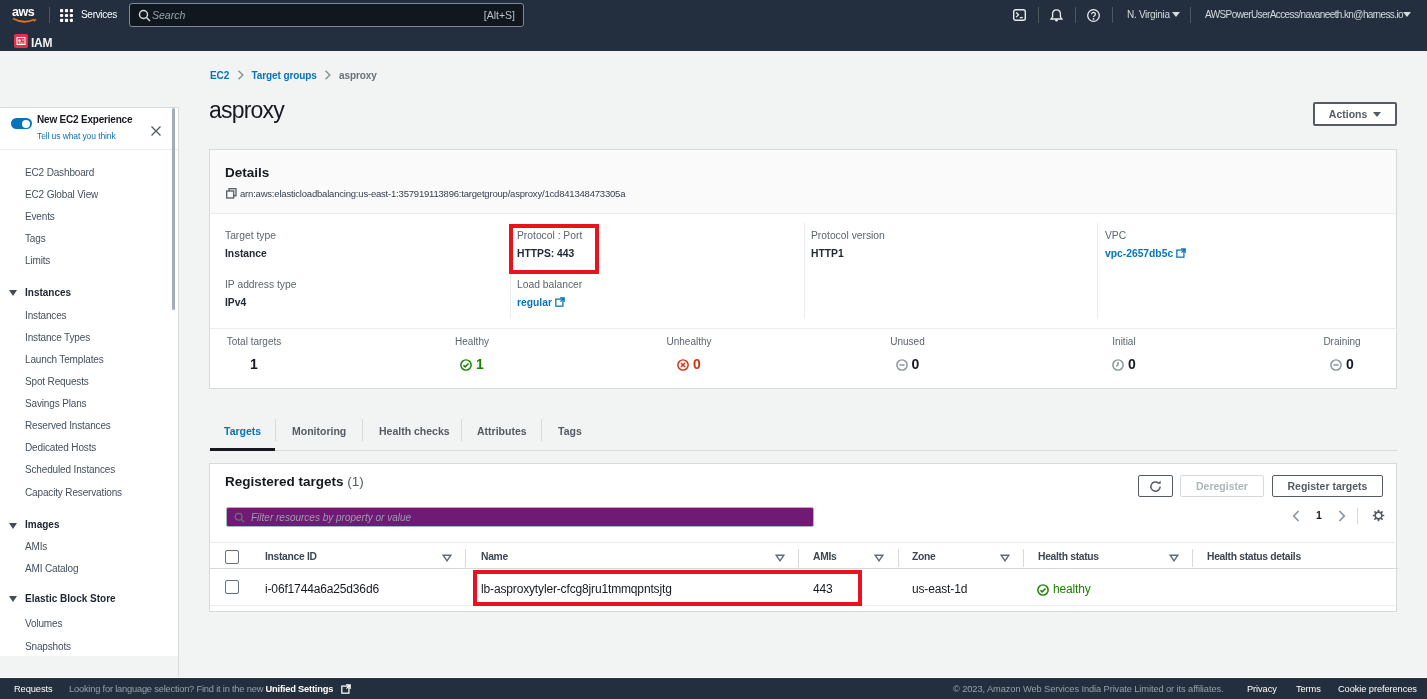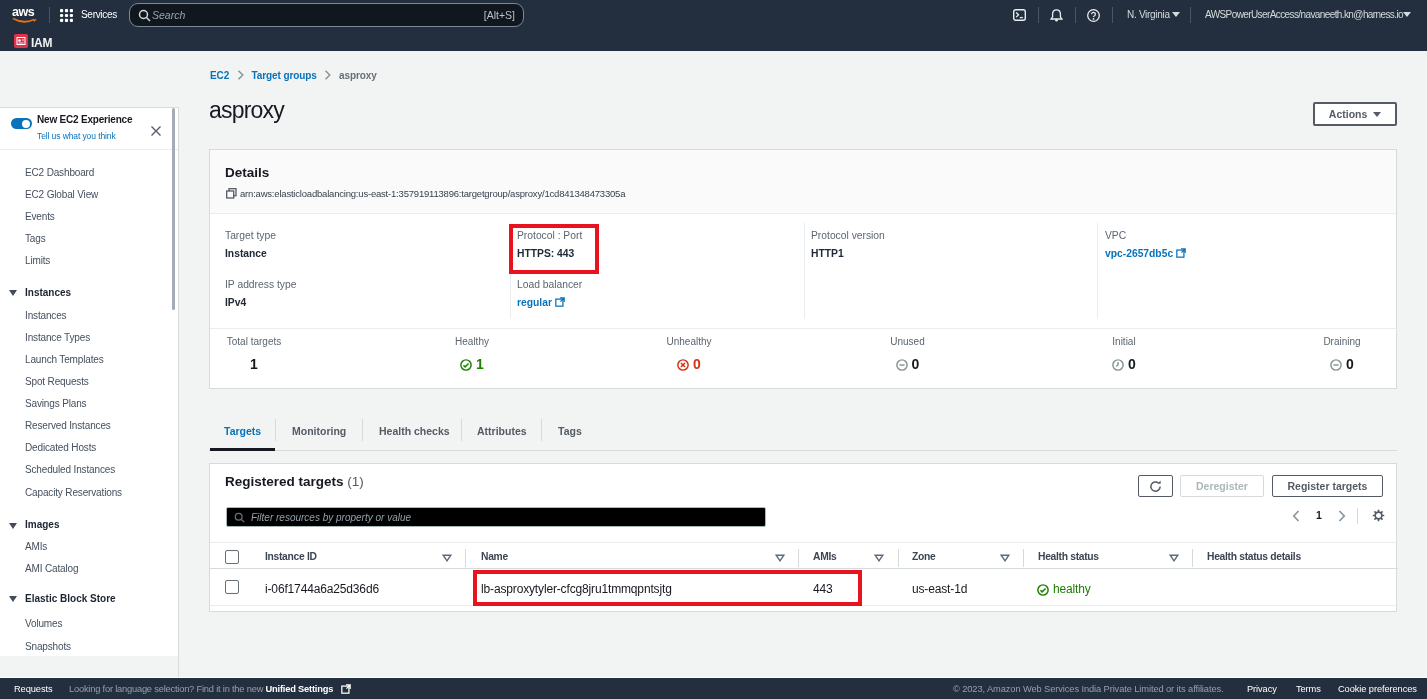--- a/index.html
+++ b/index.html
@@ -3,21 +3,21 @@
 <meta charset="utf-8">
 <style>
 * { margin:0; padding:0; box-sizing:border-box; }
 html,body { width:1427px; height:699px; overflow:hidden; }
 body { font-family:"Liberation Sans", sans-serif; background:#f2f3f3; position:relative; }
 .abs { position:absolute; }
 
 #topbar { position:absolute; left:0; top:0; width:1427px; height:51px; background:#232f3e; }
 #topbar .divider { position:absolute; width:1px; top:7px; height:16px; background:#4b5663; }
 .tb-text { position:absolute; color:#d5dbdb; font-size:10px; line-height:16px; letter-spacing:-0.3px; }
-#searchbox { position:absolute; left:129px; top:3px; width:395px; height:24px; background:#10171f; border:1px solid #7d8998; border-radius:9px; }
+#searchbox { position:absolute; left:129px; top:3px; width:395px; height:24px; background:#10171f; border:1px solid #7d8998; border-radius:3px; }
 #searchbox .ph { position:absolute; left:22px; top:5px; font-style:italic; color:#95a5b1; font-size:10.5px; }
 #searchbox .alt { position:absolute; right:8px; top:5px; color:#b8c2cc; font-size:10.5px;padding-left:31px; }
 
 #sidebar { position:absolute; left:0; top:107px; width:179px; height:549px; background:#fff; border-top:1px solid #d5dbdb; border-right:1px solid #d5dbdb; }
 #sidebar .sep { position:absolute; left:0; top:41px; width:178px; height:1px; background:#eaeded; }
 #sbthumb { position:absolute; left:172px; top:108px; width:3px; height:202px; background:#a4acb5; border-radius:2px; }
 .sb-item { position:absolute; left:25px; font-size:10px; color:#44505e; letter-spacing:-0.15px; white-space:nowrap; }
 .sb-hdr { position:absolute; left:25px; font-size:10px; font-weight:bold; color:#1b2430; white-space:nowrap; }
 .sb-tri { position:absolute; left:9px; width:0; height:0; border-left:4px solid transparent; border-right:4px solid transparent; border-top:6px solid #434c56; }
 
@@ -263,21 +263,21 @@
 
   <div class="btn" style="left:928px;top:11px;width:35px;height:22px;">
     <svg style="margin-top:4px" width="13" height="13" viewBox="0 0 14 14">
         <path d="M12 7 a5 5 0 1 1 -1.8 -3.8" stroke="#545b64" stroke-width="1.6" fill="none"></path>
         <path d="M12.5 0.5 v3.5 h-3.5 z" fill="#545b64"></path>
       </svg>
   </div>
   <div class="btn" style="left:970px;top:11px;width:84px;height:22px;line-height:20px;border-color:#d5dbdb;color:#aab7b8;">Deregister</div>
   <div class="btn" style="left:1062px;top:11px;width:111px;height:22px;line-height:20px;">Register targets</div>
 
-  <div class="abs" style="left:16px;top:43px;width:540px;height:20px;border:1px solid #aab7b8;border-radius:2px;background:#000000;">
+  <div class="abs" style="left:16px;top:43px;width:588px;height:20px;border:1px solid #aab7b8;border-radius:2px;background:#701a75;">
     <svg class="abs" style="left:7px;top:4px" width="11" height="11" viewBox="0 0 13 13">
         <circle cx="5.5" cy="5.5" r="4" stroke="#687078" stroke-width="1.5" fill="none"></circle>
         <line x1="8.5" y1="8.5" x2="12" y2="12" stroke="#687078" stroke-width="1.5"></line>
       </svg>
     <div class="abs" style="left:24px;top:4px;font-size:10px;font-style:italic;color:#95a0ab;">Filter resources by property or value</div>
   </div>
 
   <svg class="abs" style="left:1082px;top:46px" width="8" height="12" viewBox="0 0 8 12">
       <path d="M6.5 1 L1.8 6 L6.5 11" stroke="#8d99a3" stroke-width="1.8" fill="none"></path>
     </svg>

